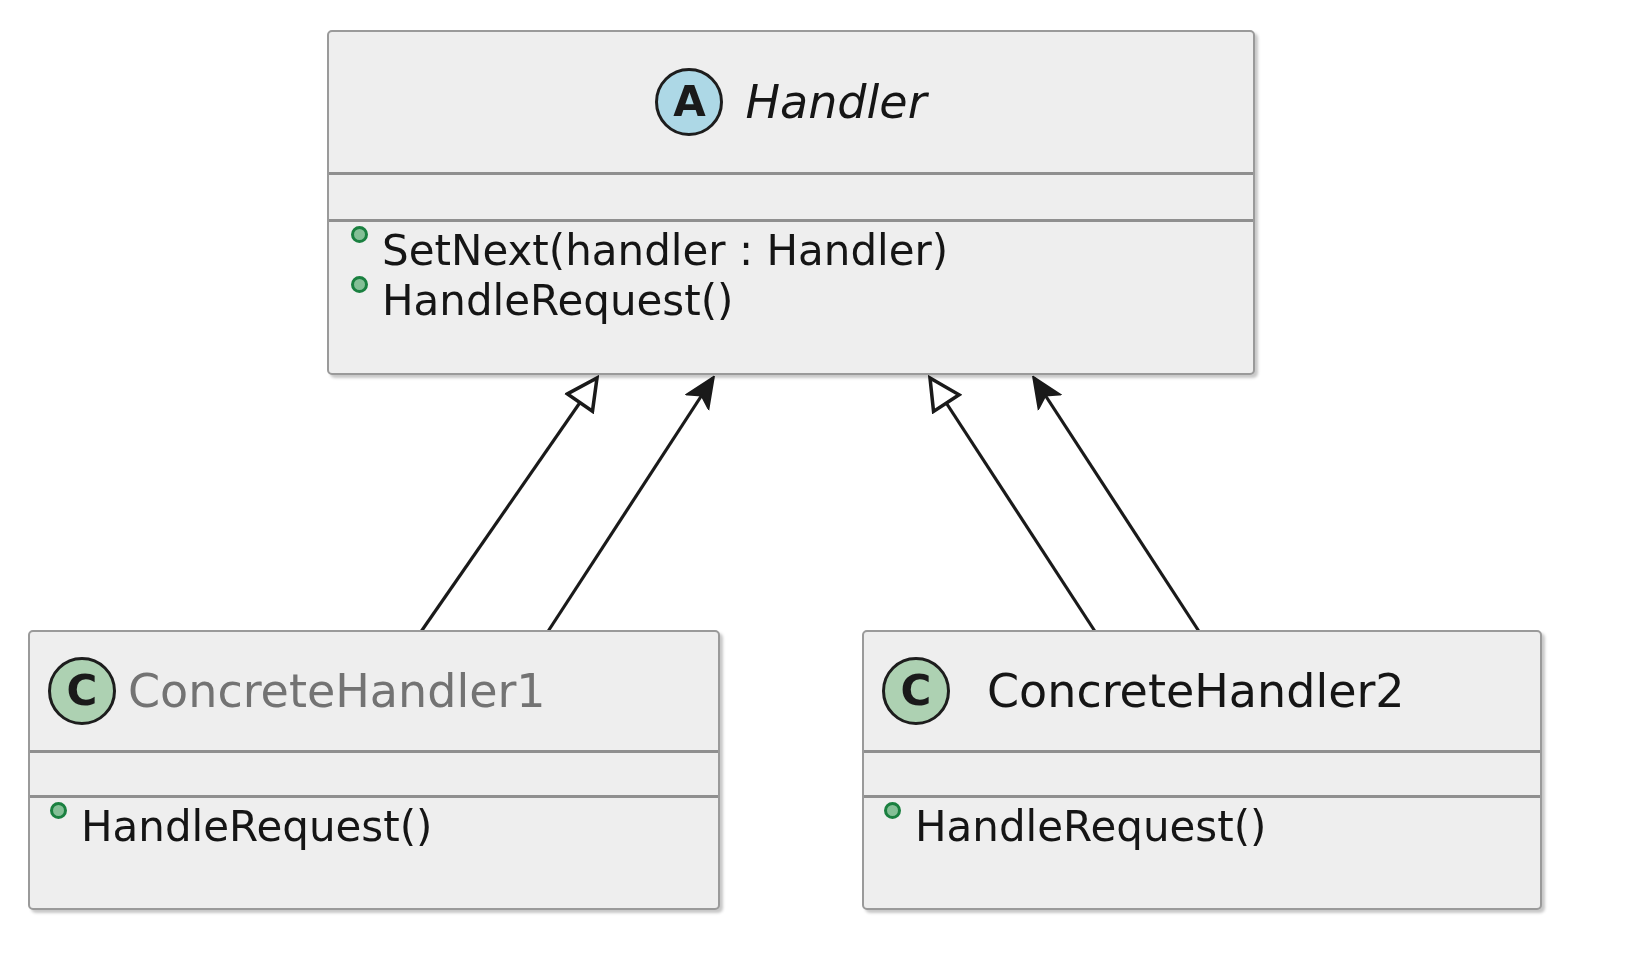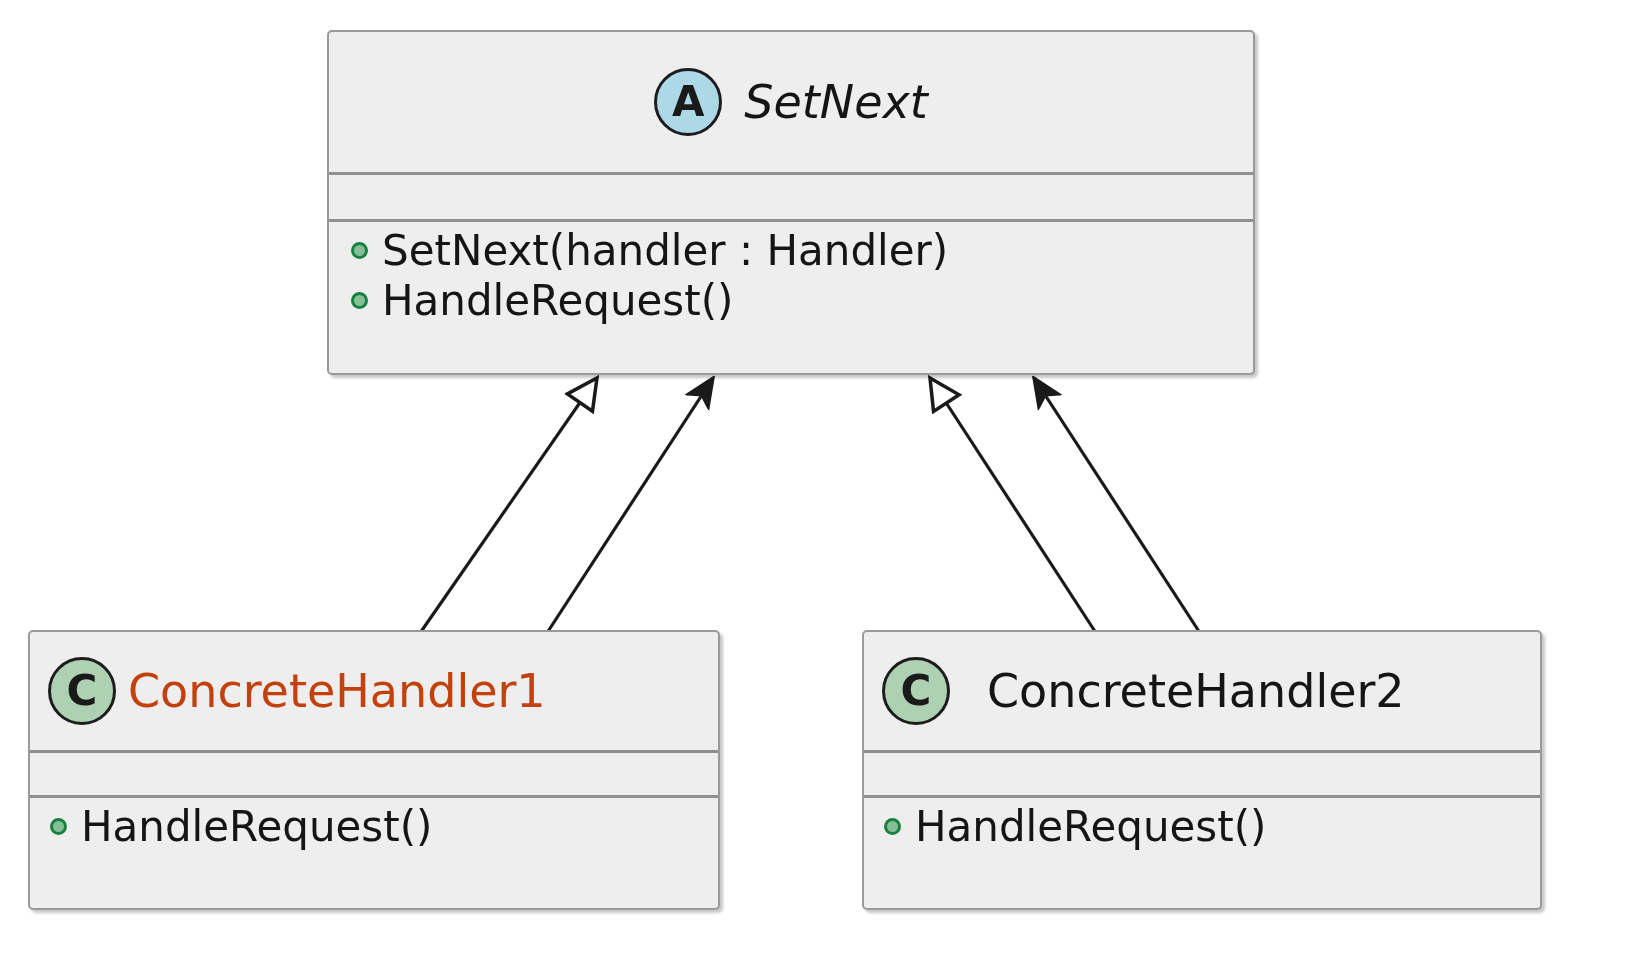--- a/index.html
+++ b/index.html
@@ -87,21 +87,21 @@
     border-top: 3px solid #8f8f8f;
   }
   .compartment {
     flex: 0 0 auto;
     padding: 4px 0 6px 0;
   }
   .compartment.empty { }
 
   .member-row {
     display: flex;
-    align-items: center;
+    align-items: flex-start;
     gap: 14px;
     padding-left: 22px;
     white-space: nowrap;
   }
   .vis-dot {
     flex: 0 0 auto;
     width: 17px;
     height: 17px;
     border-radius: 50%;
     background: #84bf96;
@@ -167,41 +167,41 @@
       <line class="edge-line" x1="1098" y1="636" x2="930" y2="378" stroke="#1a1a1a" stroke-width="3.2" fill="none" marker-end="url(#hollow-tri)"></line>
     </g>
     <g>
       <line class="edge-line" x1="1202" y1="636" x2="1034" y2="378" stroke="#1a1a1a" stroke-width="3.2" fill="none" marker-end="url(#solid-arrow)"></line>
     </g>
   </svg>
 
   <div class="uml-class" id="handler-class" style="background: rgb(238, 238, 238); border-color: rgb(154, 154, 154);">
     <div class="class-header">
       <span class="stereo-badge abstract" style="background: rgb(173, 216, 230); border-color: rgb(29, 29, 29);">A</span>
-      <span class="class-title italic" style="color: rgb(21, 21, 21);">SetNext</span>
+      <span class="class-title italic" style="color: rgb(21, 21, 21);">Handler</span>
     </div>
     <div class="sep" style="border-top-color: rgb(143, 143, 143);"></div>
     <div class="compartment empty"></div>
     <div class="sep" style="border-top-color: rgb(143, 143, 143);"></div>
     <div class="compartment">
       <div class="member-row">
         <span class="vis-dot" style="background: rgb(132, 191, 150); border-color: rgb(26, 128, 64);"></span>
         <span class="member-text" style="color: rgb(21, 21, 21);">SetNext(handler : Handler)</span>
       </div>
       <div class="member-row">
         <span class="vis-dot" style="background: rgb(132, 191, 150); border-color: rgb(26, 128, 64);"></span>
         <span class="member-text" style="color: rgb(21, 21, 21);">HandleRequest()</span>
       </div>
     </div>
   </div>
 
   <div class="uml-class concrete" id="concrete1-class" style="background: rgb(238, 238, 238); border-color: rgb(154, 154, 154);">
     <div class="class-header left">
       <span class="stereo-badge concrete" style="background: rgb(173, 209, 178); border-color: rgb(29, 29, 29);">C</span>
-      <span class="class-title" style="color: #c2410c; text-align: center;">ConcreteHandler1</span>
+      <span class="class-title" style="color: #737373; text-align: center;">ConcreteHandler1</span>
     </div>
     <div class="sep" style="border-top-color: rgb(143, 143, 143);"></div>
     <div class="compartment empty"></div>
     <div class="sep" style="border-top-color: rgb(143, 143, 143);"></div>
     <div class="compartment">
       <div class="member-row">
         <span class="vis-dot" style="background: rgb(132, 191, 150); border-color: rgb(26, 128, 64);"></span>
         <span class="member-text" style="color: rgb(21, 21, 21);">HandleRequest()</span>
       </div>
     </div>

